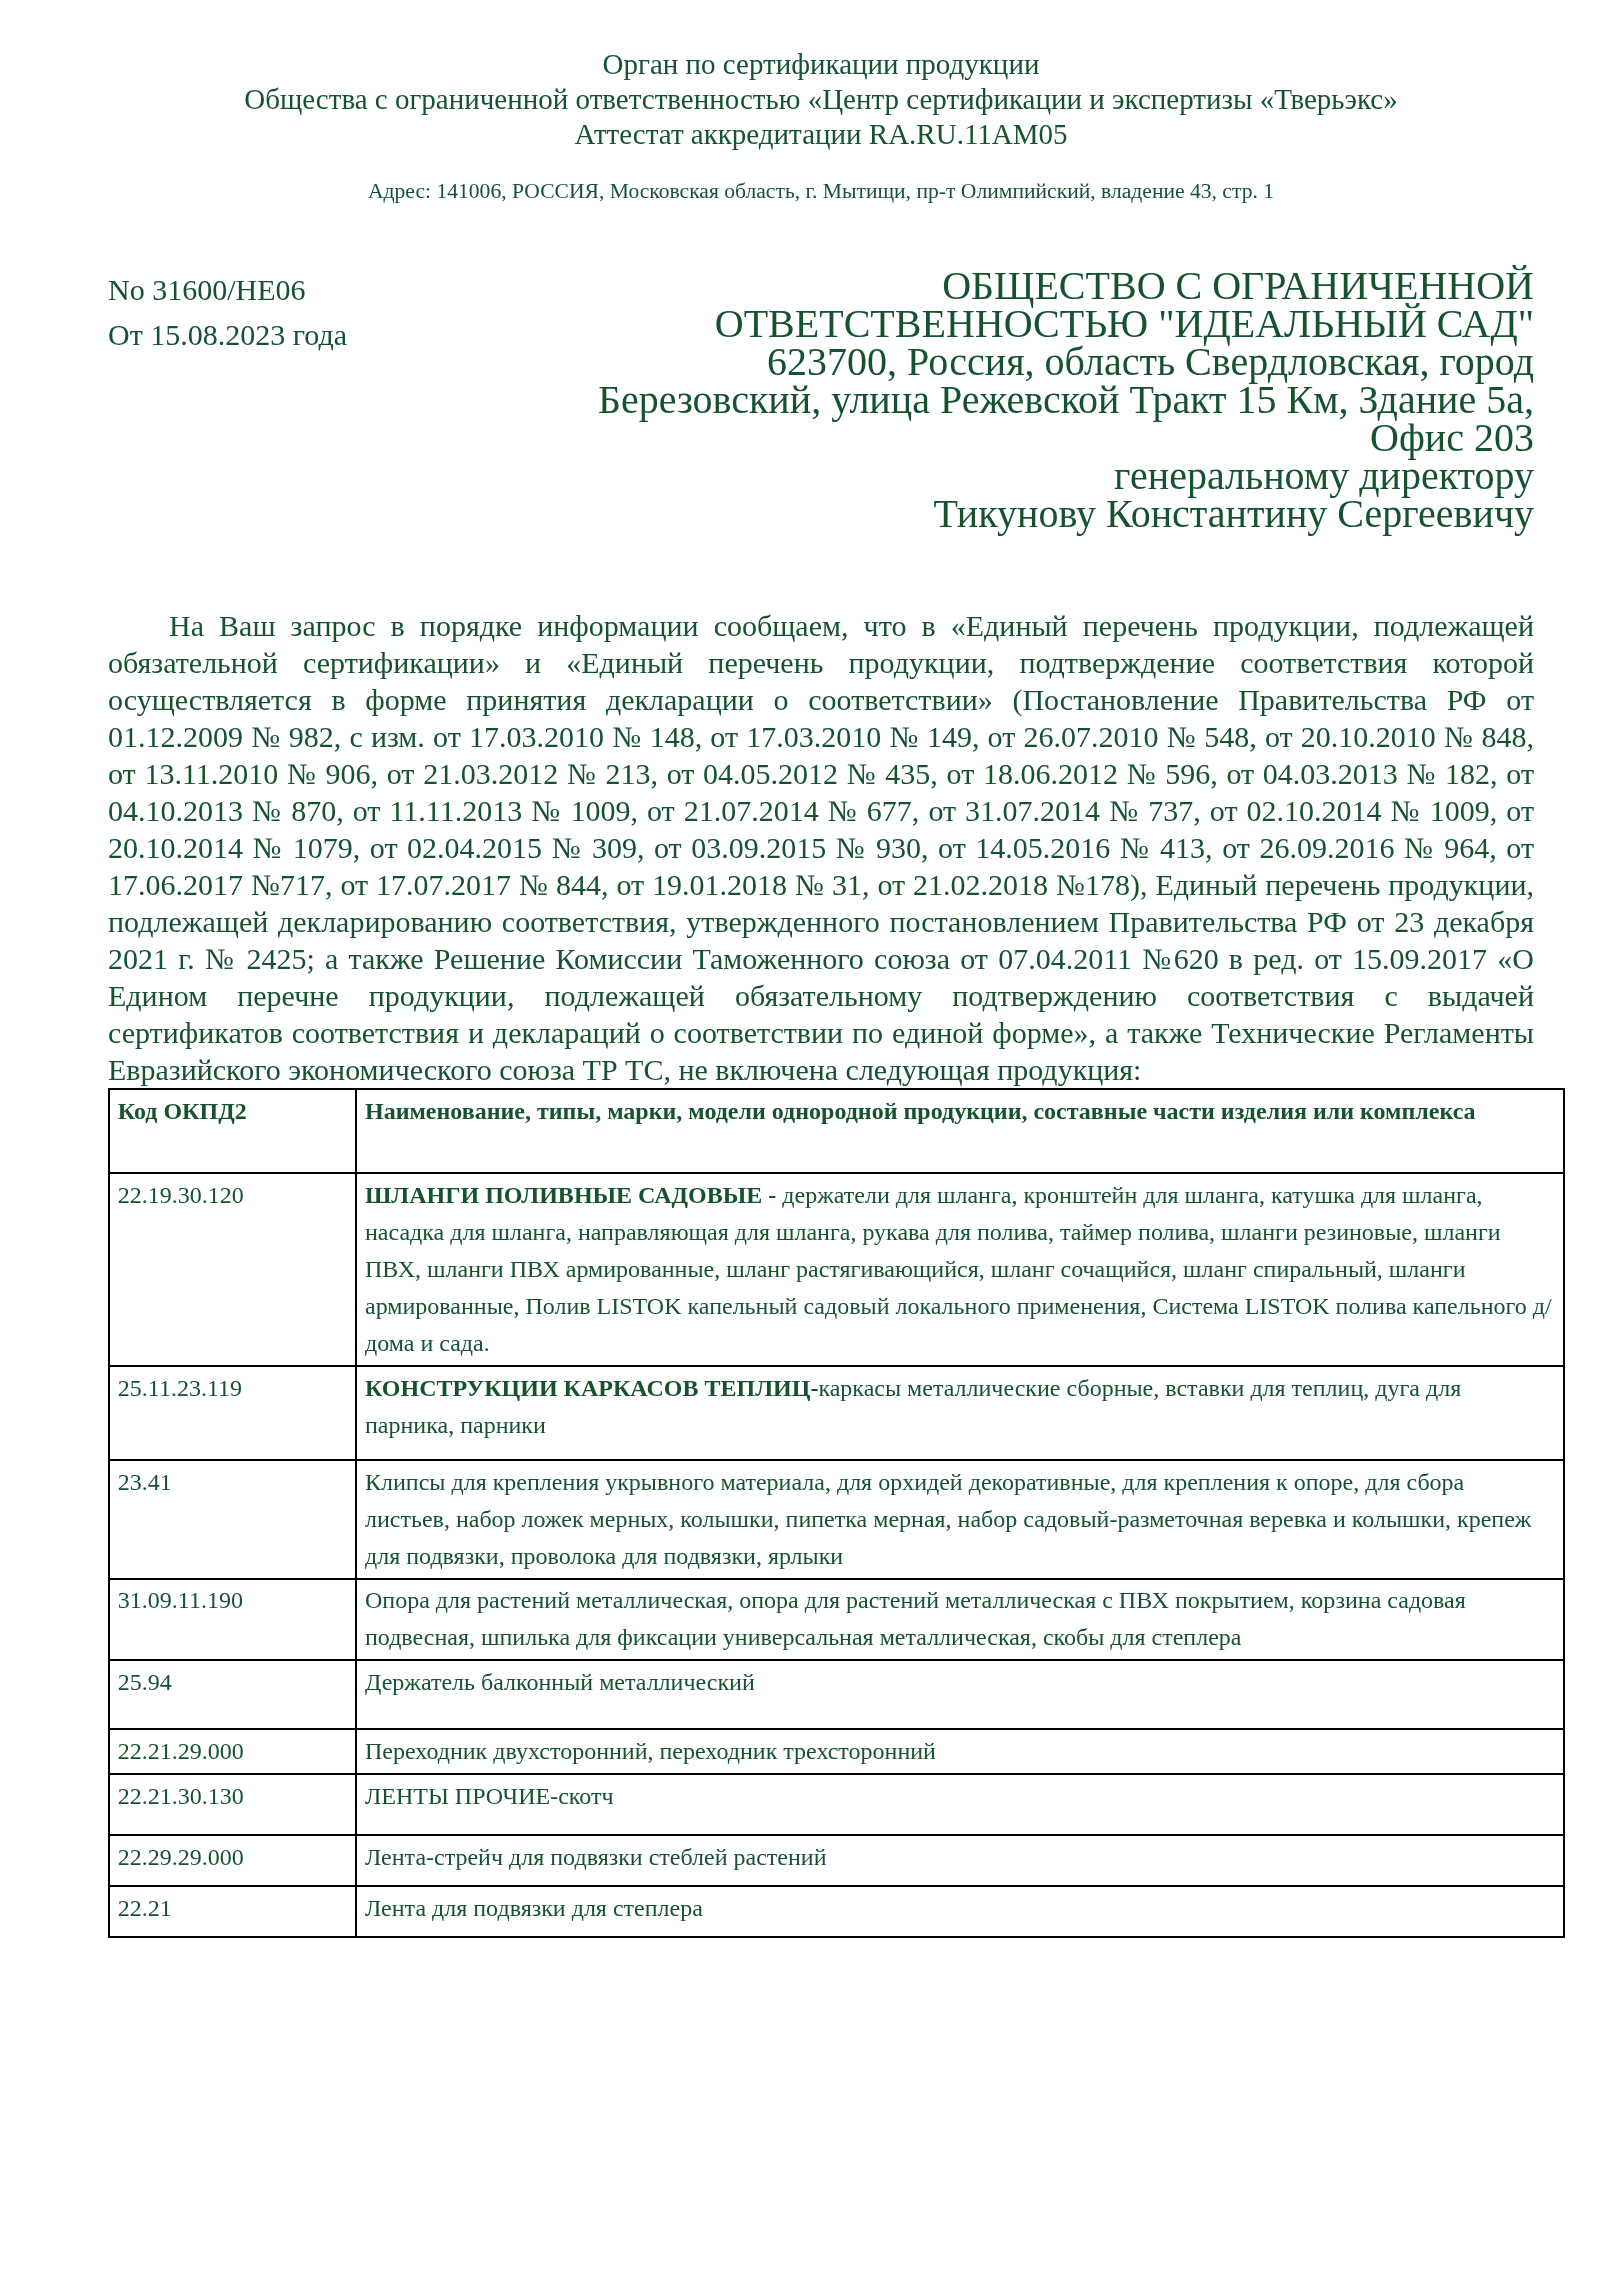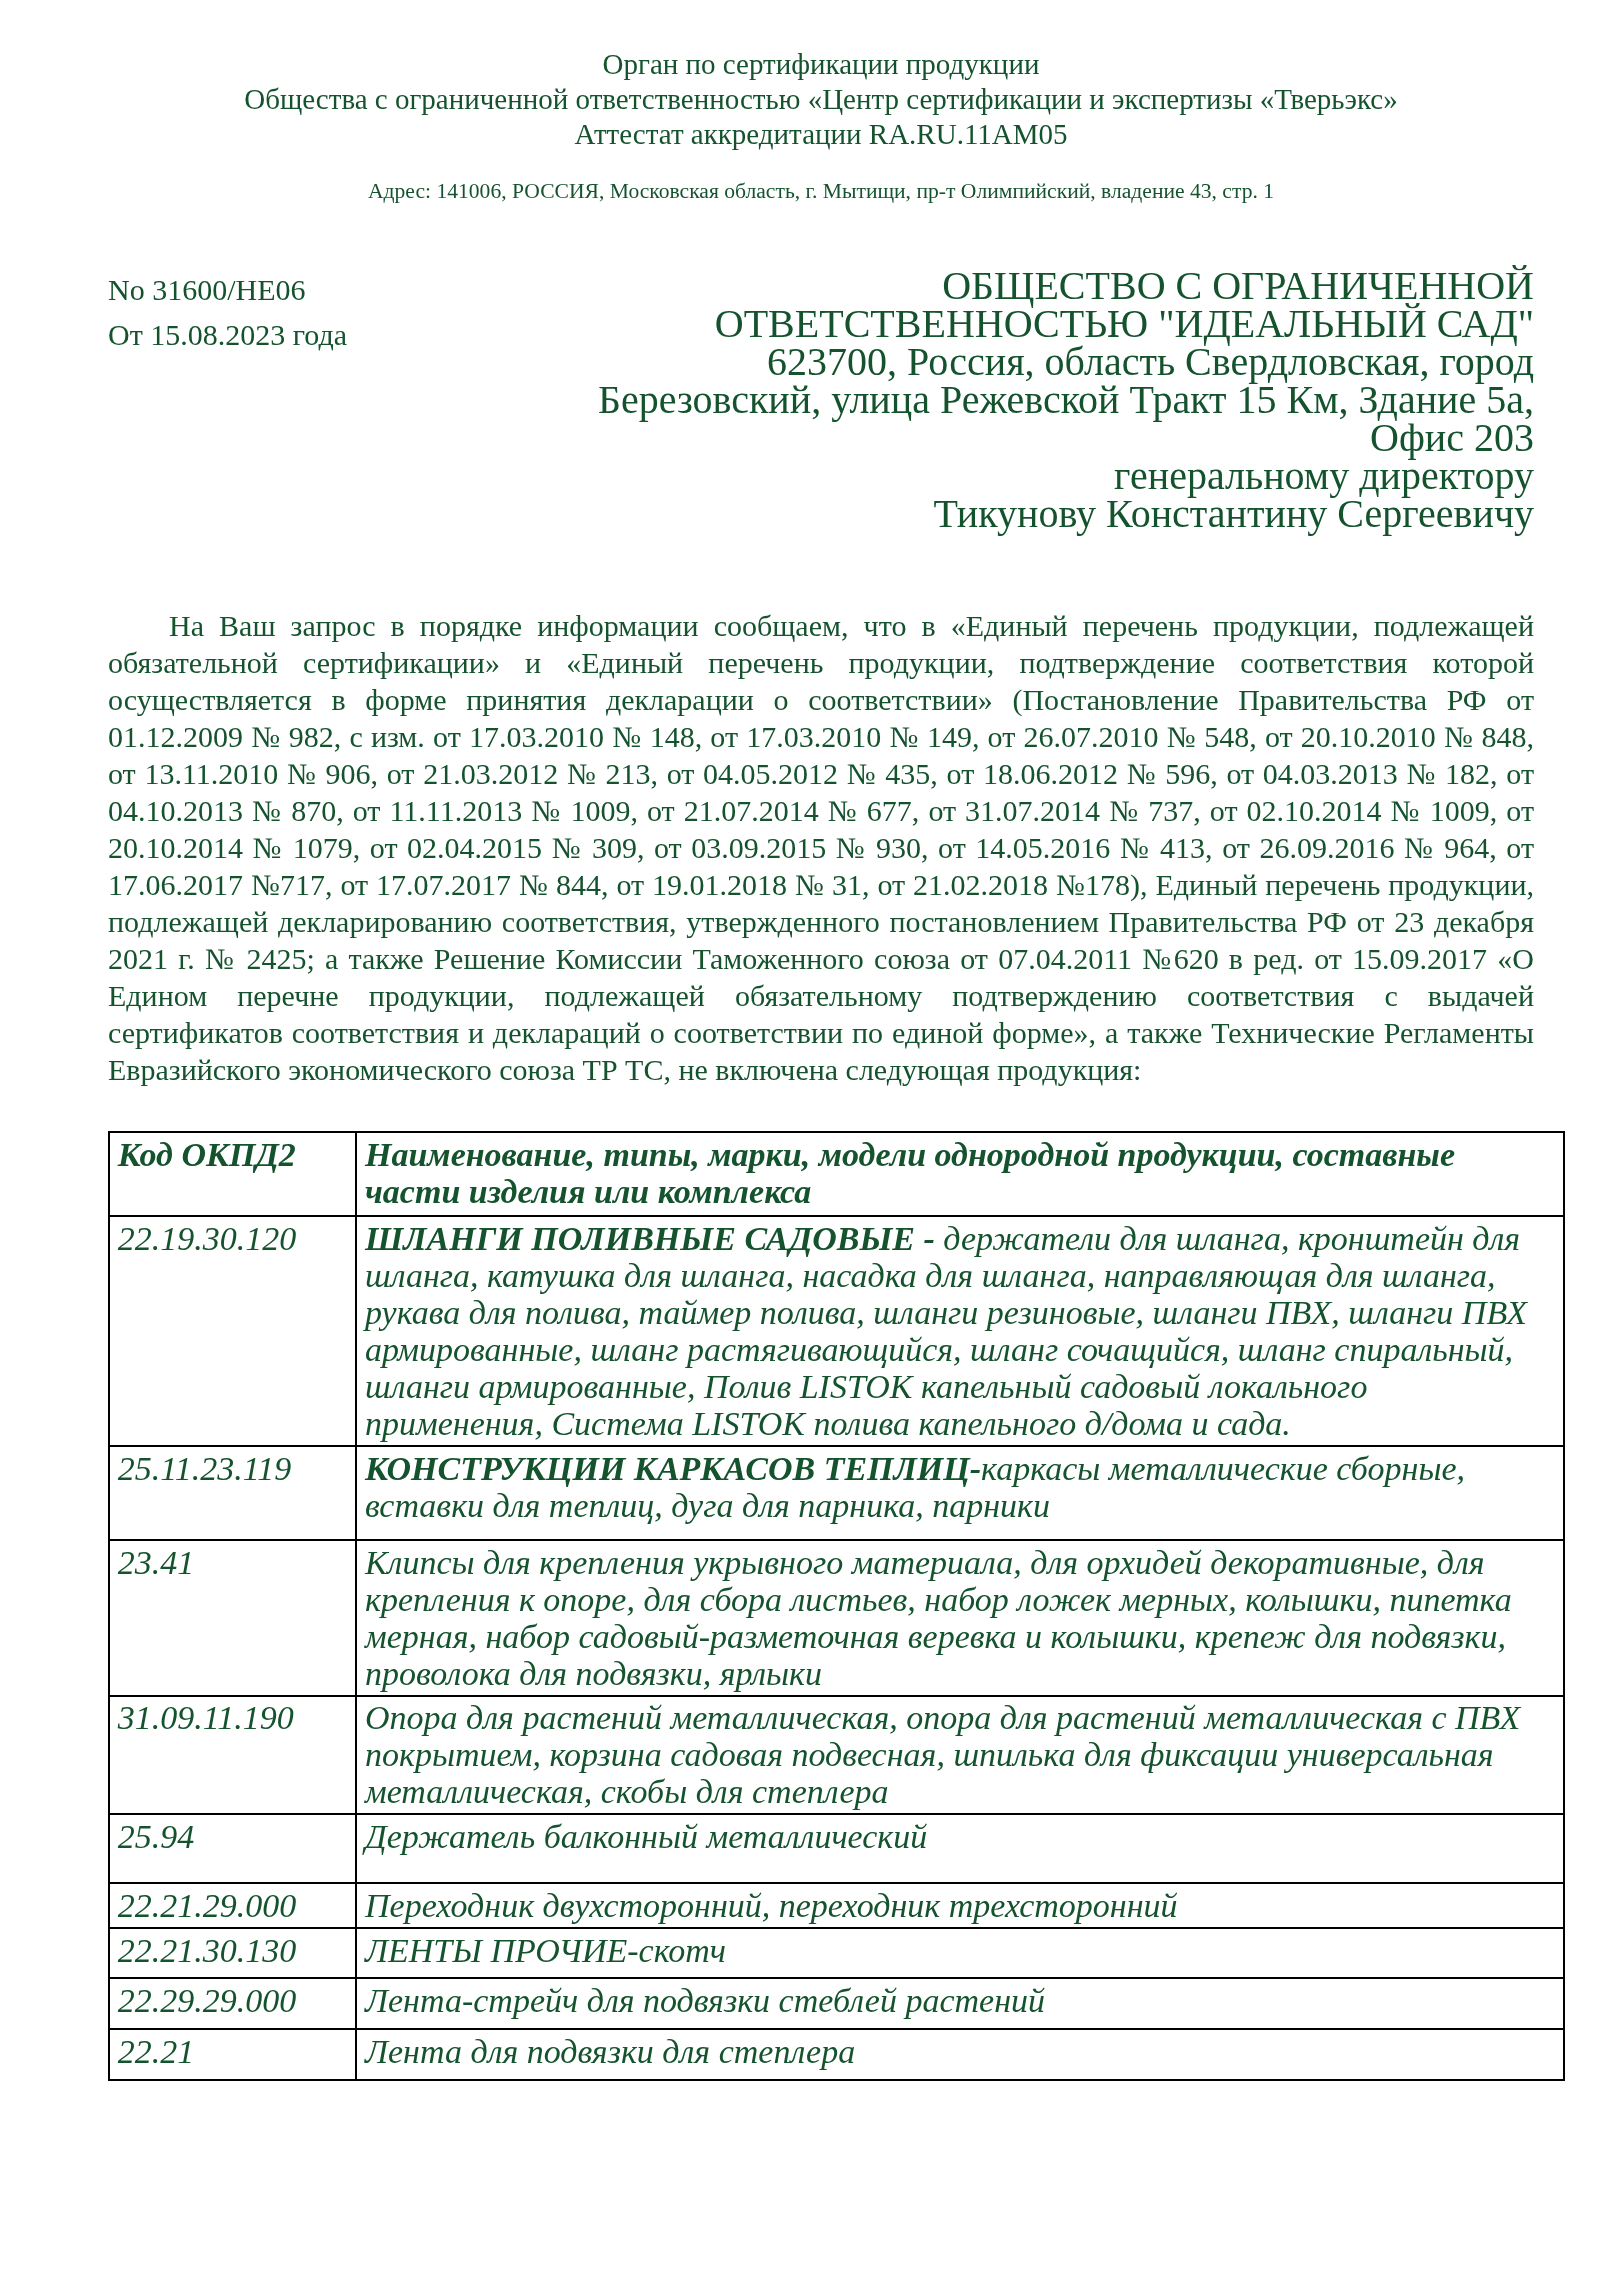--- a/index.html
+++ b/index.html
@@ -54,27 +54,25 @@
   
   .body-text {
     margin: 74px 0 0 0;
     font-size: 30px;
     line-height: 37px;
     text-align: justify;
     text-indent: 61px;
   }
   
   .products-table {
-    margin-top: 43px;
     border-collapse: collapse;
     table-layout: fixed;
     width: 1457px;
-    font-size: 34px;
+    font-size: 24px;
     line-height: 37px;
-    font-style: italic;
   }
   .products-table th,
   .products-table td {
     border-left: 2px solid #000;
     border-right: 2px solid #000;
     border-top: 2.9px solid #000;
     border-bottom: 2.9px solid #000;
     vertical-align: top;
     padding: 2.9px 9.8px 2.9px 7.8px;
     overflow: hidden;
@@ -86,21 +84,21 @@
   .products-table th {
     font-weight: bold;
     text-align: left;
   }
   .col-code { width: 247px; }
   .rh-head { height: 84px; }
   .rh-2  { height: 94px; }
   .rh-5  { height: 69px; }
   .rh-6  { height: 39px; }
   .rh-7  { height: 41px; }
-  .rh-8  { height: 50px; }
+  .rh-8  { height: 61px; }
   .rh-9  { height: 51px; }
   .rh-10 { height: 51px; }
   .lead { font-weight: bold; }
 </style>
 </head>
 <body>
 
 <div class="page">
   <div class="content">
 

